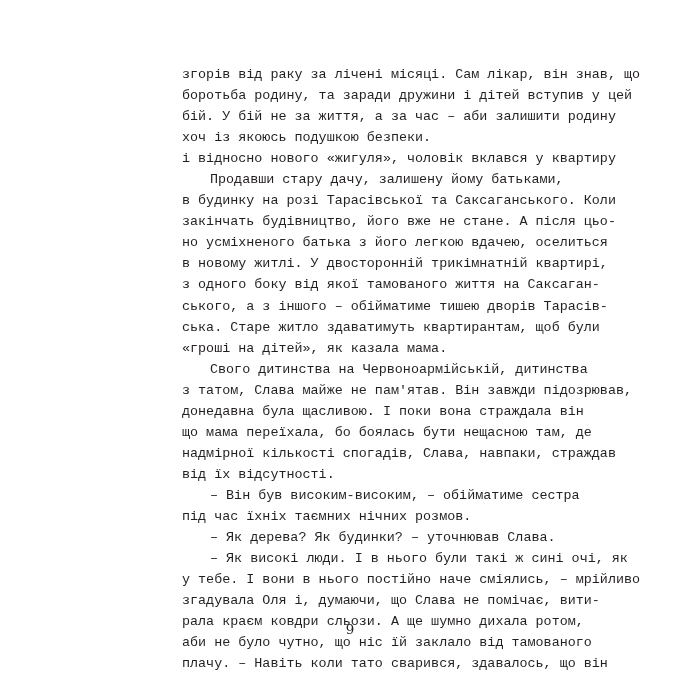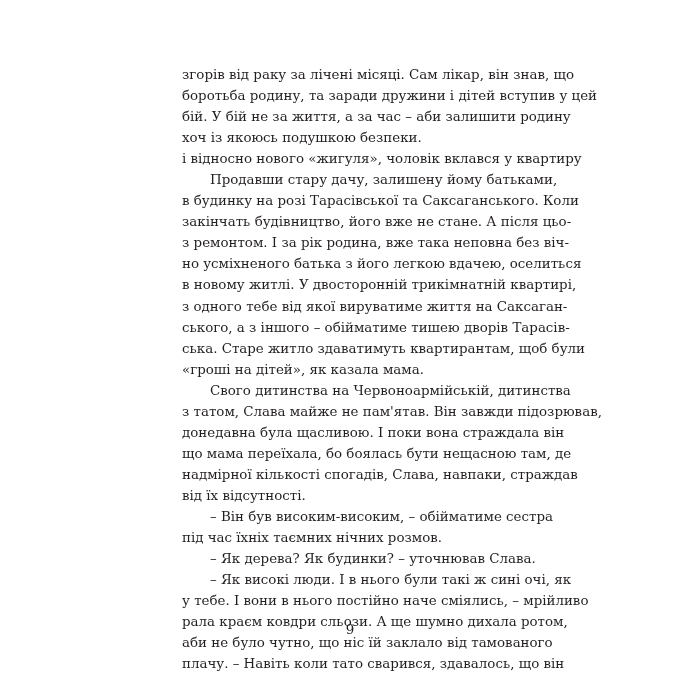--- a/index.html
+++ b/index.html
@@ -4,21 +4,21 @@
 <style>
   html, body { margin:0; padding:0; background:#ffffff; }
   body { width:700px; height:700px; position:relative; overflow:hidden; }
   .page {
     position:absolute; left:182px; top:64px; width:336px;
     font-family:"DejaVu Serif","Liberation Serif",serif;
     font-size:13.4px; line-height:21.05px; color:#231f20;
   }
   .line {
     display:block; white-space:nowrap; text-align:justify;
-    text-align-last:justify; height:21.05px;
+    text-align-last:justify; height:21.05px;font-family:Liberation Mono, monospace;
   }
   .line.last { text-align-last:left; }
   .line.indent { padding-left:28px; }
   .pagenum {
     position:absolute; left:0; width:700px; top:622px; text-align:center;
     font-family:"DejaVu Serif","Liberation Serif",serif;
     font-size:13.4px; color:#231f20;
   }
 </style>
 </head>
@@ -26,35 +26,35 @@
 
 <div class="page" id="page">
     <span class="line">згорів від раку за лічені місяці. Сам лікар, він знав, що</span>
     <span class="line">боротьба родину, та заради дружини і дітей вступив у цей</span>
     <span class="line">бій. У бій не за життя, а за час – аби залишити родину</span>
     <span class="line last">хоч із якоюсь подушкою безпеки.</span>
     <span class="line">і відносно нового «жигуля», чоловік вклався у квартиру</span>
     <span class="line indent">Продавши стару дачу, залишену йому батьками,</span>
     <span class="line">в будинку на розі Тарасівської та Саксаганського. Коли</span>
     <span class="line">закінчать будівництво, його вже не стане. А після цьо-</span>
-    <span class="line">з ремонтом. І за рік родина, вже така неповна без віч-</span>
     <span class="line">но усміхненого батька з його легкою вдачею, оселиться</span>
     <span class="line">в новому житлі. У двосторонній трикімнатній квартирі,</span>
-    <span class="line">з одного тебе від якої вируватиме життя на Саксаган-</span>
+    <span class="line">з одного боку від якої тамованого життя на Саксаган-</span>
     <span class="line">ського, а з іншого – обійматиме тишею дворів Тарасів-</span>
     <span class="line">ська. Старе житло здаватимуть квартирантам, щоб були</span>
     <span class="line last">«гроші на дітей», як казала мама.</span>
     <span class="line indent">Свого дитинства на Червоноармійській, дитинства</span>
     <span class="line">з татом, Слава майже не пам'ятав. Він завжди підозрював,</span>
     <span class="line">донедавна була щасливою. І поки вона страждала він</span>
     <span class="line">що мама переїхала, бо боялась бути нещасною там, де</span>
     <span class="line">надмірної кількості спогадів, Слава, навпаки, страждав</span>
     <span class="line last">від їх відсутності.</span>
     <span class="line indent">– Він був високим-високим, – обійматиме сестра</span>
     <span class="line last">під час їхніх таємних нічних розмов.</span>
     <span class="line indent last">– Як дерева? Як будинки? – уточнював Слава.</span>
     <span class="line indent">– Як високі люди. І в нього були такі ж сині очі, як</span>
     <span class="line">у тебе. І вони в нього постійно наче сміялись, – мрійливо</span>
+    <span class="line">згадувала Оля і, думаючи, що Слава не помічає, вити-</span>
     <span class="line">рала краєм ковдри сльози. А ще шумно дихала ротом,</span>
     <span class="line">аби не було чутно, що ніс їй заклало від тамованого</span>
     <span class="line">плачу. – Навіть коли тато сварився, здавалось, що він</span>
   </div>
 <div class="pagenum">9</div>
 
 </body></html>

